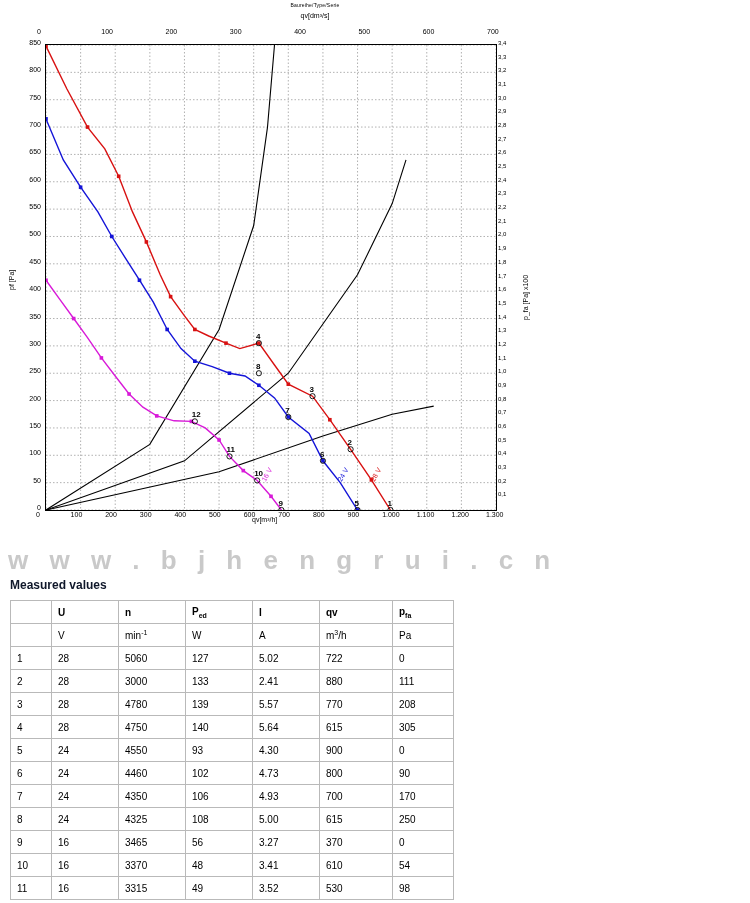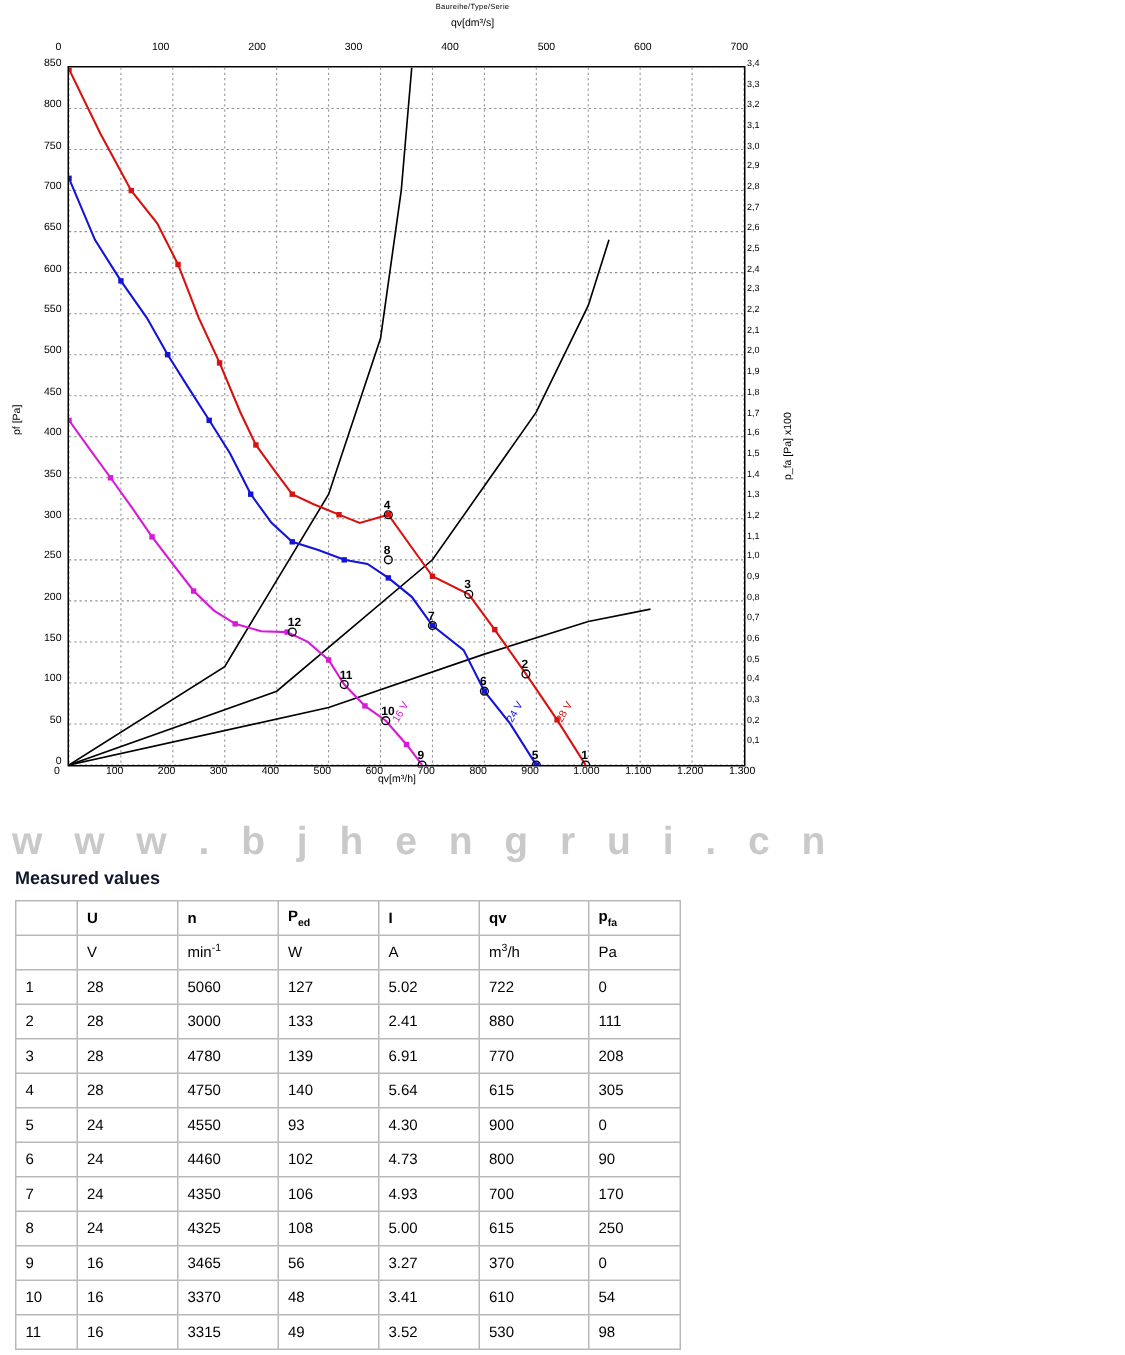--- a/index.html
+++ b/index.html
@@ -268,21 +268,21 @@
         <td class="c3">133</td>
         <td class="c4">2.41</td>
         <td class="c5">880</td>
         <td class="c6">111</td>
       </tr>
       <tr>
         <td class="c0">3</td>
         <td class="c1">28</td>
         <td class="c2">4780</td>
         <td class="c3">139</td>
-        <td class="c4">6.91</td>
+        <td class="c4">5.57</td>
         <td class="c5">770</td>
         <td class="c6">208</td>
       </tr>
       <tr>
         <td class="c0">4</td>
         <td class="c1">28</td>
         <td class="c2">4750</td>
         <td class="c3">140</td>
         <td class="c4">5.64</td>
         <td class="c5">615</td>

